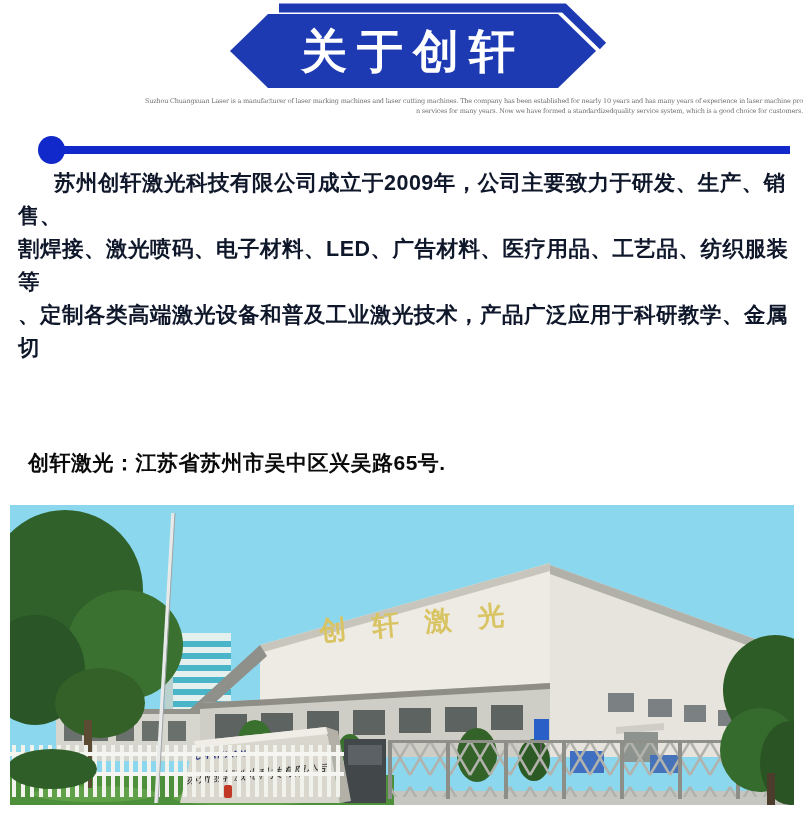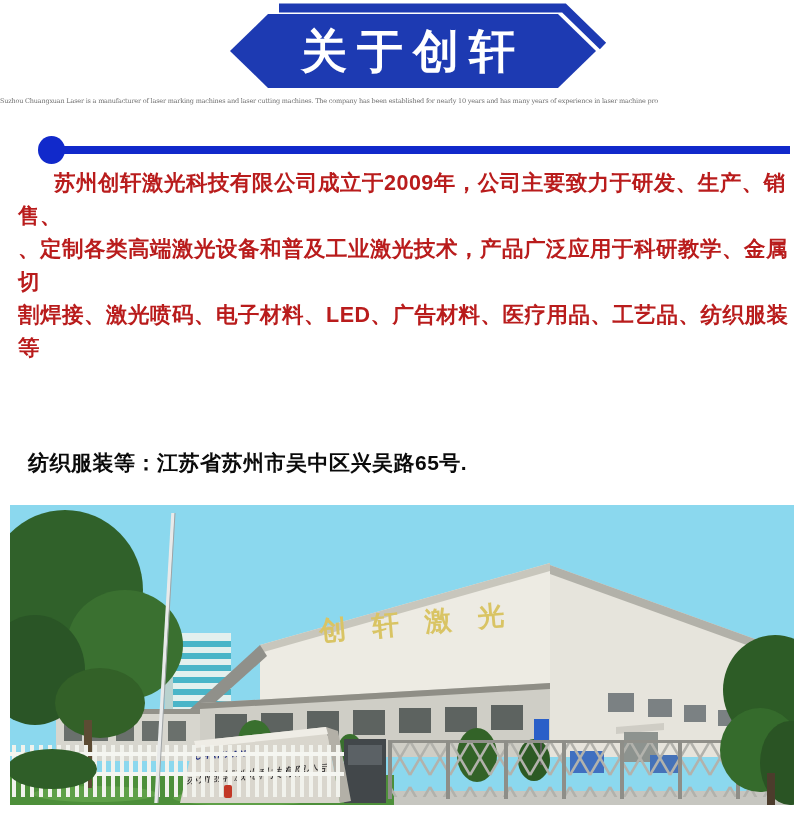--- a/index.html
+++ b/index.html
@@ -3,35 +3,35 @@
 <meta charset="utf-8">
 <style>
   * { margin:0; padding:0; box-sizing:border-box; }
   html,body { width:803px; height:822px; background:#ffffff; font-family:"Liberation Sans",sans-serif; }
   .stage { position:relative; width:803px; height:822px; overflow:hidden; background:#fff; }
 
   
   .banner-wrap { position:absolute; top:0; left:0; width:803px; height:98px; }
 
   
-  .intro-en { position:absolute; top:97px; left:0; width:803px; text-align:left;
+  .intro-en { position:absolute; top:97px; left:0; width:803px; text-align:right;
               font-family:"DejaVu Serif",serif; font-size:6.5px; line-height:9.5px;
               color:#6f6f6f; letter-spacing:-0.2px; }
   .intro-en div { white-space:nowrap; }
 
   
   .divider { position:absolute; top:136px; left:0; width:803px; height:30px; }
   .divider-dot { position:absolute; left:38px; top:0; width:27px; height:28px;
                  border-radius:50%; background:#1129cb; }
   .divider-line { position:absolute; left:57px; top:10px; width:733px; height:8px;
                   background:#1129cb; }
 
   
   .cn-par { position:absolute; left:18px; width:776px; font-size:21.5px; font-weight:700;
-            line-height:33px; color:#b91c1c; letter-spacing:0.5px; }
+            line-height:33px; color:#0f172a; letter-spacing:0.5px; }
   .cn-par .indent { text-indent:36px; }
   .p1 { top:167px; }
   .p2 { top:308px; }
   .address { position:absolute; top:449px; left:28px; font-size:21px; font-weight:700;
              color:#0a0a0a; letter-spacing:0.5px; }
 
   
   .photo { position:absolute; top:505px; left:10px; width:784px; height:300px; }
 </style>
 </head>
@@ -42,35 +42,36 @@
   <div class="banner-wrap">
     <svg width="803" height="98" viewBox="0 0 803 98">
       <path d="M279,8 H564 L603,46" fill="none" stroke="#1d3ab2" stroke-width="9"></path>
       <polygon points="230,51 268,14 558,14 596,51 558,88 268,88" fill="#1d3ab2"></polygon>
       <text x="413" y="67" text-anchor="middle" fill="#ffffff" font-size="46" font-weight="bold" letter-spacing="10" font-family="Liberation Sans, sans-serif">关于创轩</text>
     </svg>
   </div>
 
   <div class="intro-en">
     <div>Suzhou Chuangxuan Laser is a manufacturer of laser marking machines and laser cutting machines. The company has been established for nearly 10 years and has many years of experience in laser machine pro</div>
+    <div>n services for many years. Now we have formed a standardizedquality service system, which is a good choice for customers.</div>
   </div>
 
   <div class="divider">
     <div class="divider-dot"></div>
     <div class="divider-line"></div>
   </div>
 
   <div class="cn-par p1">
     <div class="indent">苏州创轩激光科技有限公司成立于2009年，公司主要致力于研发、生产、销售、</div>
+    <div>割焊接、激光喷码、电子材料、LED、广告材料、医疗用品、工艺品、纺织服装等</div>
     <div>、定制各类高端激光设备和普及工业激光技术，产品广泛应用于科研教学、金属切</div>
-    <div>割焊接、激光喷码、电子材料、LED、广告材料、医疗用品、工艺品、纺织服装等</div>
-  </div>
-
-
-  <div class="address">纺织服装等：江苏省苏州市吴中区兴吴路65号.</div>
+  </div>
+
+
+  <div class="address">创轩激光：江苏省苏州市吴中区兴吴路65号.</div>
 
   <div class="photo">
     <svg width="784" height="300" viewBox="0 0 784 300">
 
       <rect x="0" y="0" width="784" height="300" fill="#8bd8ee"></rect>
 
       <g>
         <rect x="155" y="128" width="8" height="80" fill="#b9d2cf"></rect>
         <rect x="163" y="128" width="58" height="80" fill="#e3f0ee"></rect>
         <rect x="163" y="136" width="58" height="6" fill="#4ab5c8"></rect>

